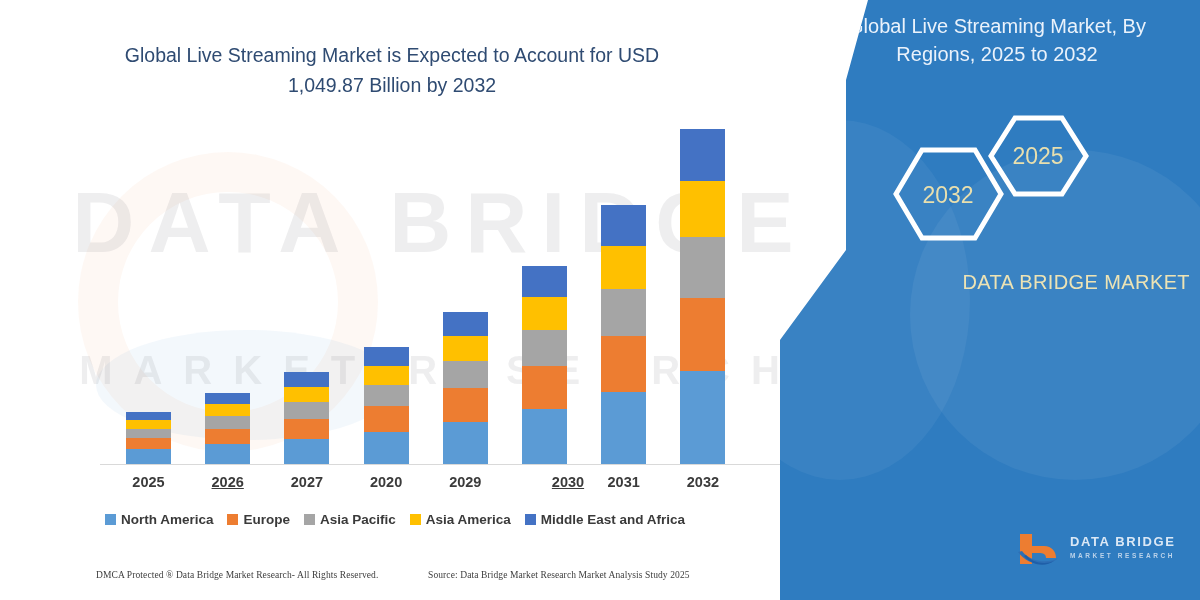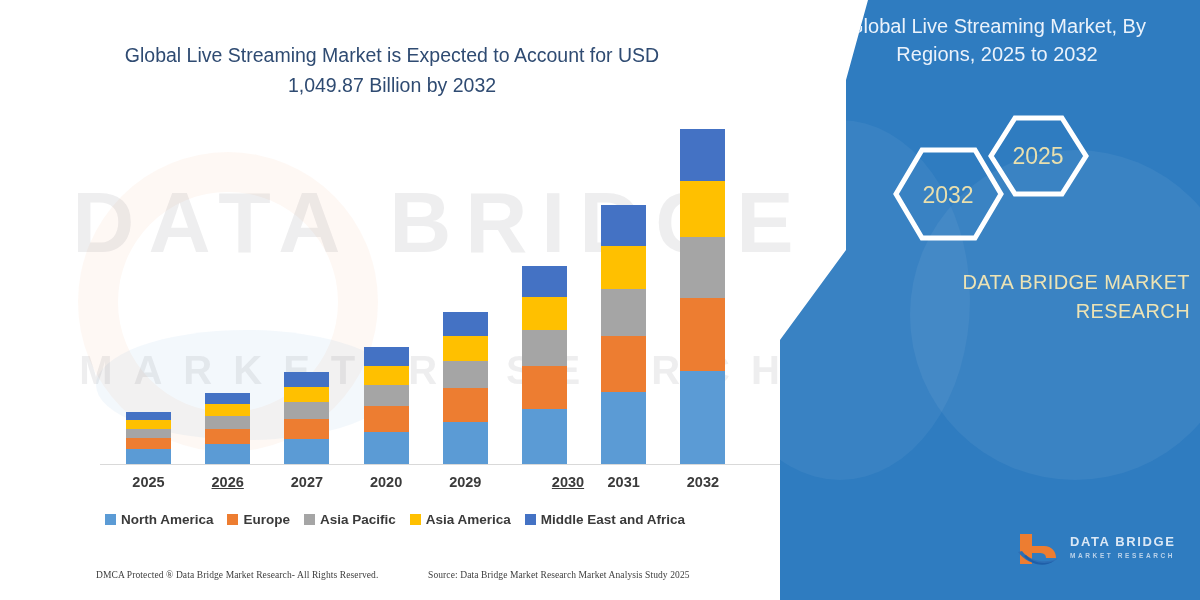--- a/index.html
+++ b/index.html
@@ -187,21 +187,20 @@
       <svg width="240" height="130" viewBox="0 0 240 130">
         <polygon points="145,6 192,6 216,44 192,82 145,82 121,44" fill="none" stroke="#ffffff" stroke-width="5"></polygon>
         <text id="hexR" x="168" y="52" text-anchor="middle" font-family="Liberation Sans, sans-serif" font-size="23" fill="#e8dfae">2025</text>
         <polygon points="52,38 105,38 131,82 105,126 52,126 26,82" fill="none" stroke="#ffffff" stroke-width="5"></polygon>
         <text id="hexL" x="78" y="91" text-anchor="middle" font-family="Liberation Sans, sans-serif" font-size="23" fill="#e8dfae">2032</text>
       </svg>
     </div>
 
     <div class="brandname">
       <div>DATA BRIDGE MARKET</div>
-      <div>RESEARCH</div>
     </div>
   </div>
 
   <div class="logo">
     <svg width="52" height="40" viewBox="0 0 52 40">
       <path d="M8,4 L20,4 L20,16 L32,16 C40,16 44,22 44,28 L34,28 C34,24 31,23 27,23 L20,23 L20,34 L8,34 Z" fill="#ED7D31"></path>
       <path d="M6,22 C16,36 36,38 46,28 C36,34 18,32 10,21 Z" fill="#2E6FB5"></path>
       <path d="M12,26 C20,36 34,37 42,31 C33,35 20,33 14,25 Z" fill="#1F5FA8"></path>
     </svg>
     <div class="logo-text">

